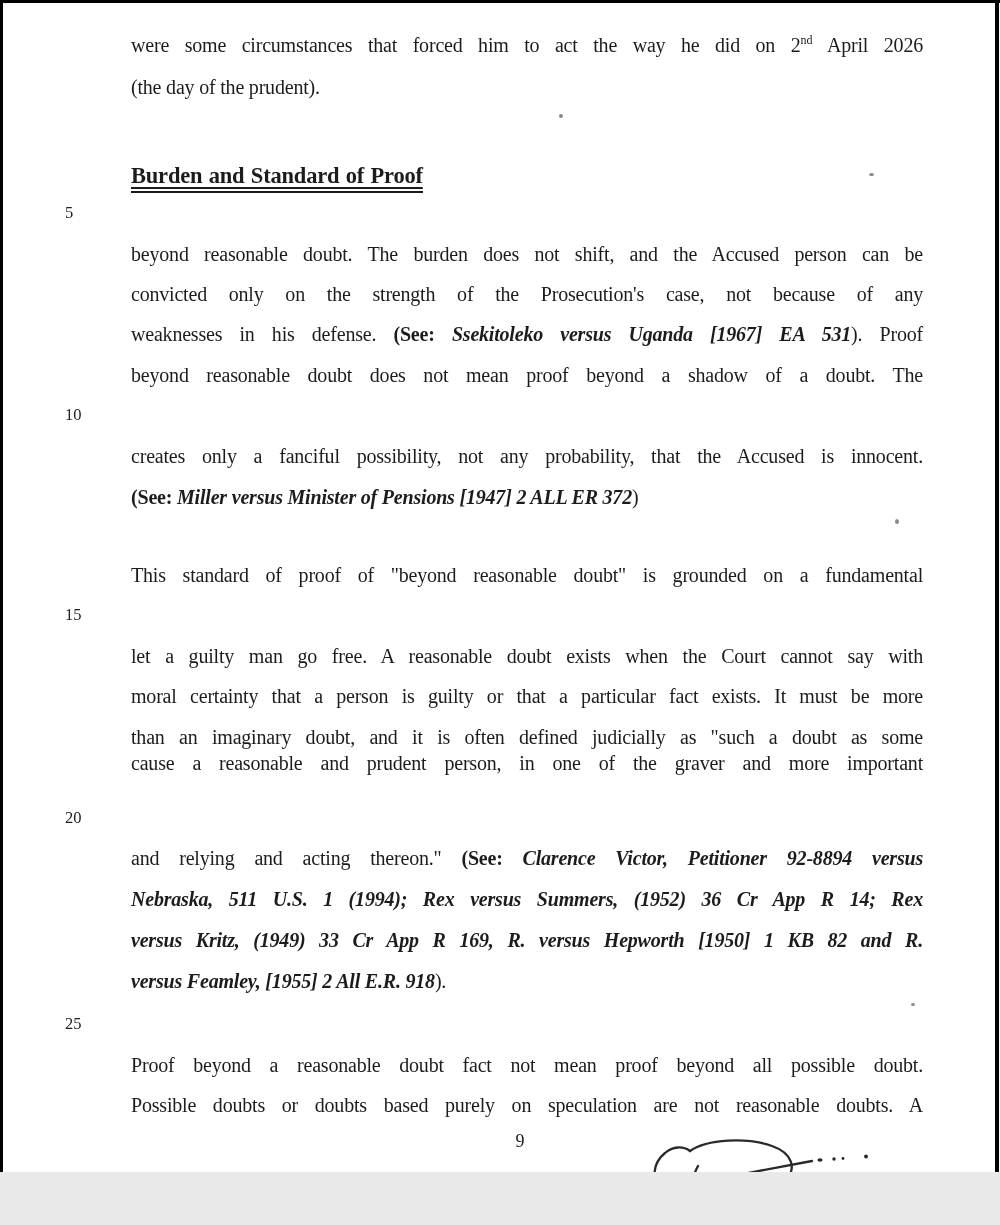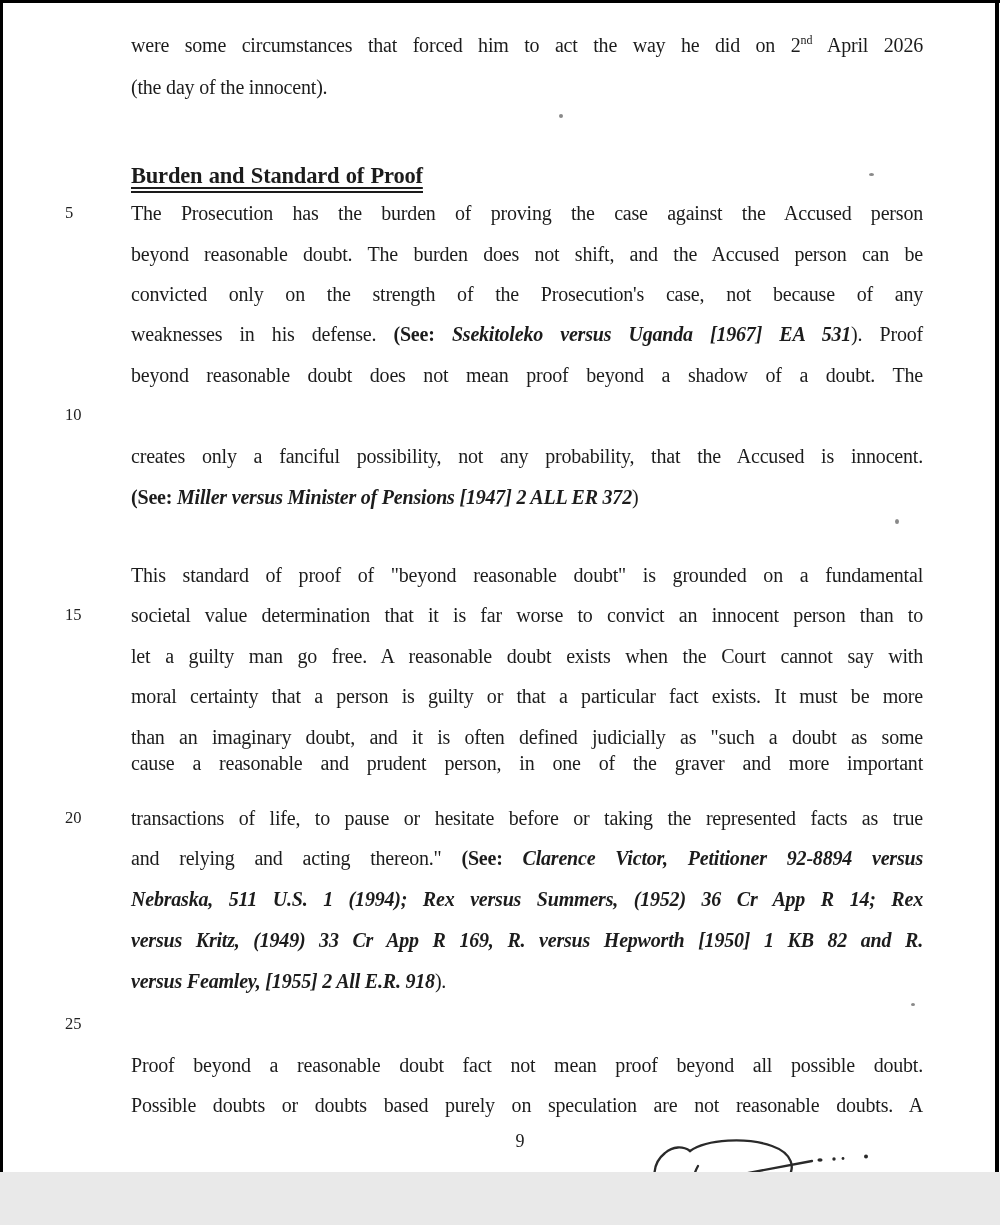--- a/index.html
+++ b/index.html
@@ -44,37 +44,37 @@
 </head>
 <body>
 
 <div class="page">
   <div class="scan-border b-top"></div>
   <div class="scan-border b-left"></div>
   <div class="scan-border b-right"></div>
 
   <div>
       <div class="line justify" style="top: 25px;"><span>were some circumstances that forced him to act the way he did on 2</span><sup class="s-sup">nd</sup><span> April 2026</span></div>
-      <div class="line left" style="top: 67px;"><span>(the day of the innocent).</span></div>
+      <div class="line left" style="top: 67px;"><span>(the day of the prudent).</span></div>
       <div class="line left heading-line" style="top: 156px;"><span class="s-hd">Burden and Standard of Proof</span></div>
-      <div class="line justify" style="top: 193px;"><span class="lnum">5</span><span>The Prosecution has the burden of proving the case against the Accused person</span></div>
+      <div class="line justify" style="top: 193px;"><span class="lnum">5</span></div>
       <div class="line justify" style="top: 234px;"><span>beyond reasonable doubt. The burden does not shift, and the Accused person can be</span></div>
       <div class="line justify" style="top: 274px;"><span>convicted only on the strength of the Prosecution's case, not because of any</span></div>
       <div class="line justify" style="top: 314px;"><span>weaknesses in his defense. </span><span class="s-b">(See: </span><span class="s-bi">Ssekitoleko versus Uganda [1967] EA 531</span><span>). Proof</span></div>
       <div class="line justify" style="top: 355px;"><span>beyond reasonable doubt does not mean proof beyond a shadow of a doubt. The</span></div>
       <div class="line justify" style="top: 395px;"><span class="lnum">10</span></div>
       <div class="line justify" style="top: 436px;"><span>creates only a fanciful possibility, not any probability, that the Accused is innocent.</span></div>
       <div class="line left" style="top: 477px;"><span class="s-b">(See: </span><span class="s-bi">Miller versus Minister of Pensions [1947] 2 ALL ER 372</span><span>)</span></div>
       <div class="line justify" style="top: 555px;"><span>This standard of proof of "beyond reasonable doubt" is grounded on a fundamental</span></div>
-      <div class="line justify" style="top: 595px;"><span class="lnum">15</span><span>societal value determination that it is far worse to convict an innocent person than to</span></div>
+      <div class="line justify" style="top: 595px;"><span class="lnum">15</span></div>
       <div class="line justify" style="top: 636px;"><span>let a guilty man go free. A reasonable doubt exists when the Court cannot say with</span></div>
       <div class="line justify" style="top: 676px;"><span>moral certainty that a person is guilty or that a particular fact exists. It must be more</span></div>
       <div class="line justify" style="top: 717px;"><span>than an imaginary doubt, and it is often defined judicially as "such a doubt as some</span></div>
       <div class="line justify" style="top: 743px;"><span>cause a reasonable and prudent person, in one of the graver and more important</span></div>
-      <div class="line justify" style="top: 798px;"><span class="lnum">20</span><span>transactions of life, to pause or hesitate before or taking the represented facts as true</span></div>
+      <div class="line justify" style="top: 798px;"><span class="lnum">20</span></div>
       <div class="line justify" style="top: 838px;"><span>and relying and acting thereon." </span><span class="s-b">(See: </span><span class="s-bi">Clarence Victor, Petitioner 92-8894 versus</span></div>
       <div class="line justify" style="top: 879px;"><span class="s-bi">Nebraska, 511 U.S. 1 (1994); Rex versus Summers, (1952) 36 Cr App R 14; Rex</span></div>
       <div class="line justify" style="top: 920px;"><span class="s-bi">versus Kritz, (1949) 33 Cr App R 169, R. versus Hepworth [1950] 1 KB 82 and R.</span></div>
       <div class="line left" style="top: 961px;"><span class="s-bi">versus Feamley, [1955] 2 All E.R. 918</span><span>).</span></div>
       <div class="line left" style="top: 1004px;">
         <span class="lnum">25</span>
       </div>
       <div class="line justify" style="top: 1045px;"><span>Proof beyond a reasonable doubt fact not mean proof beyond all possible doubt.</span></div>
       <div class="line justify" style="top: 1085px;"><span>Possible doubts or doubts based purely on speculation are not reasonable doubts. A</span></div>
     </div>

